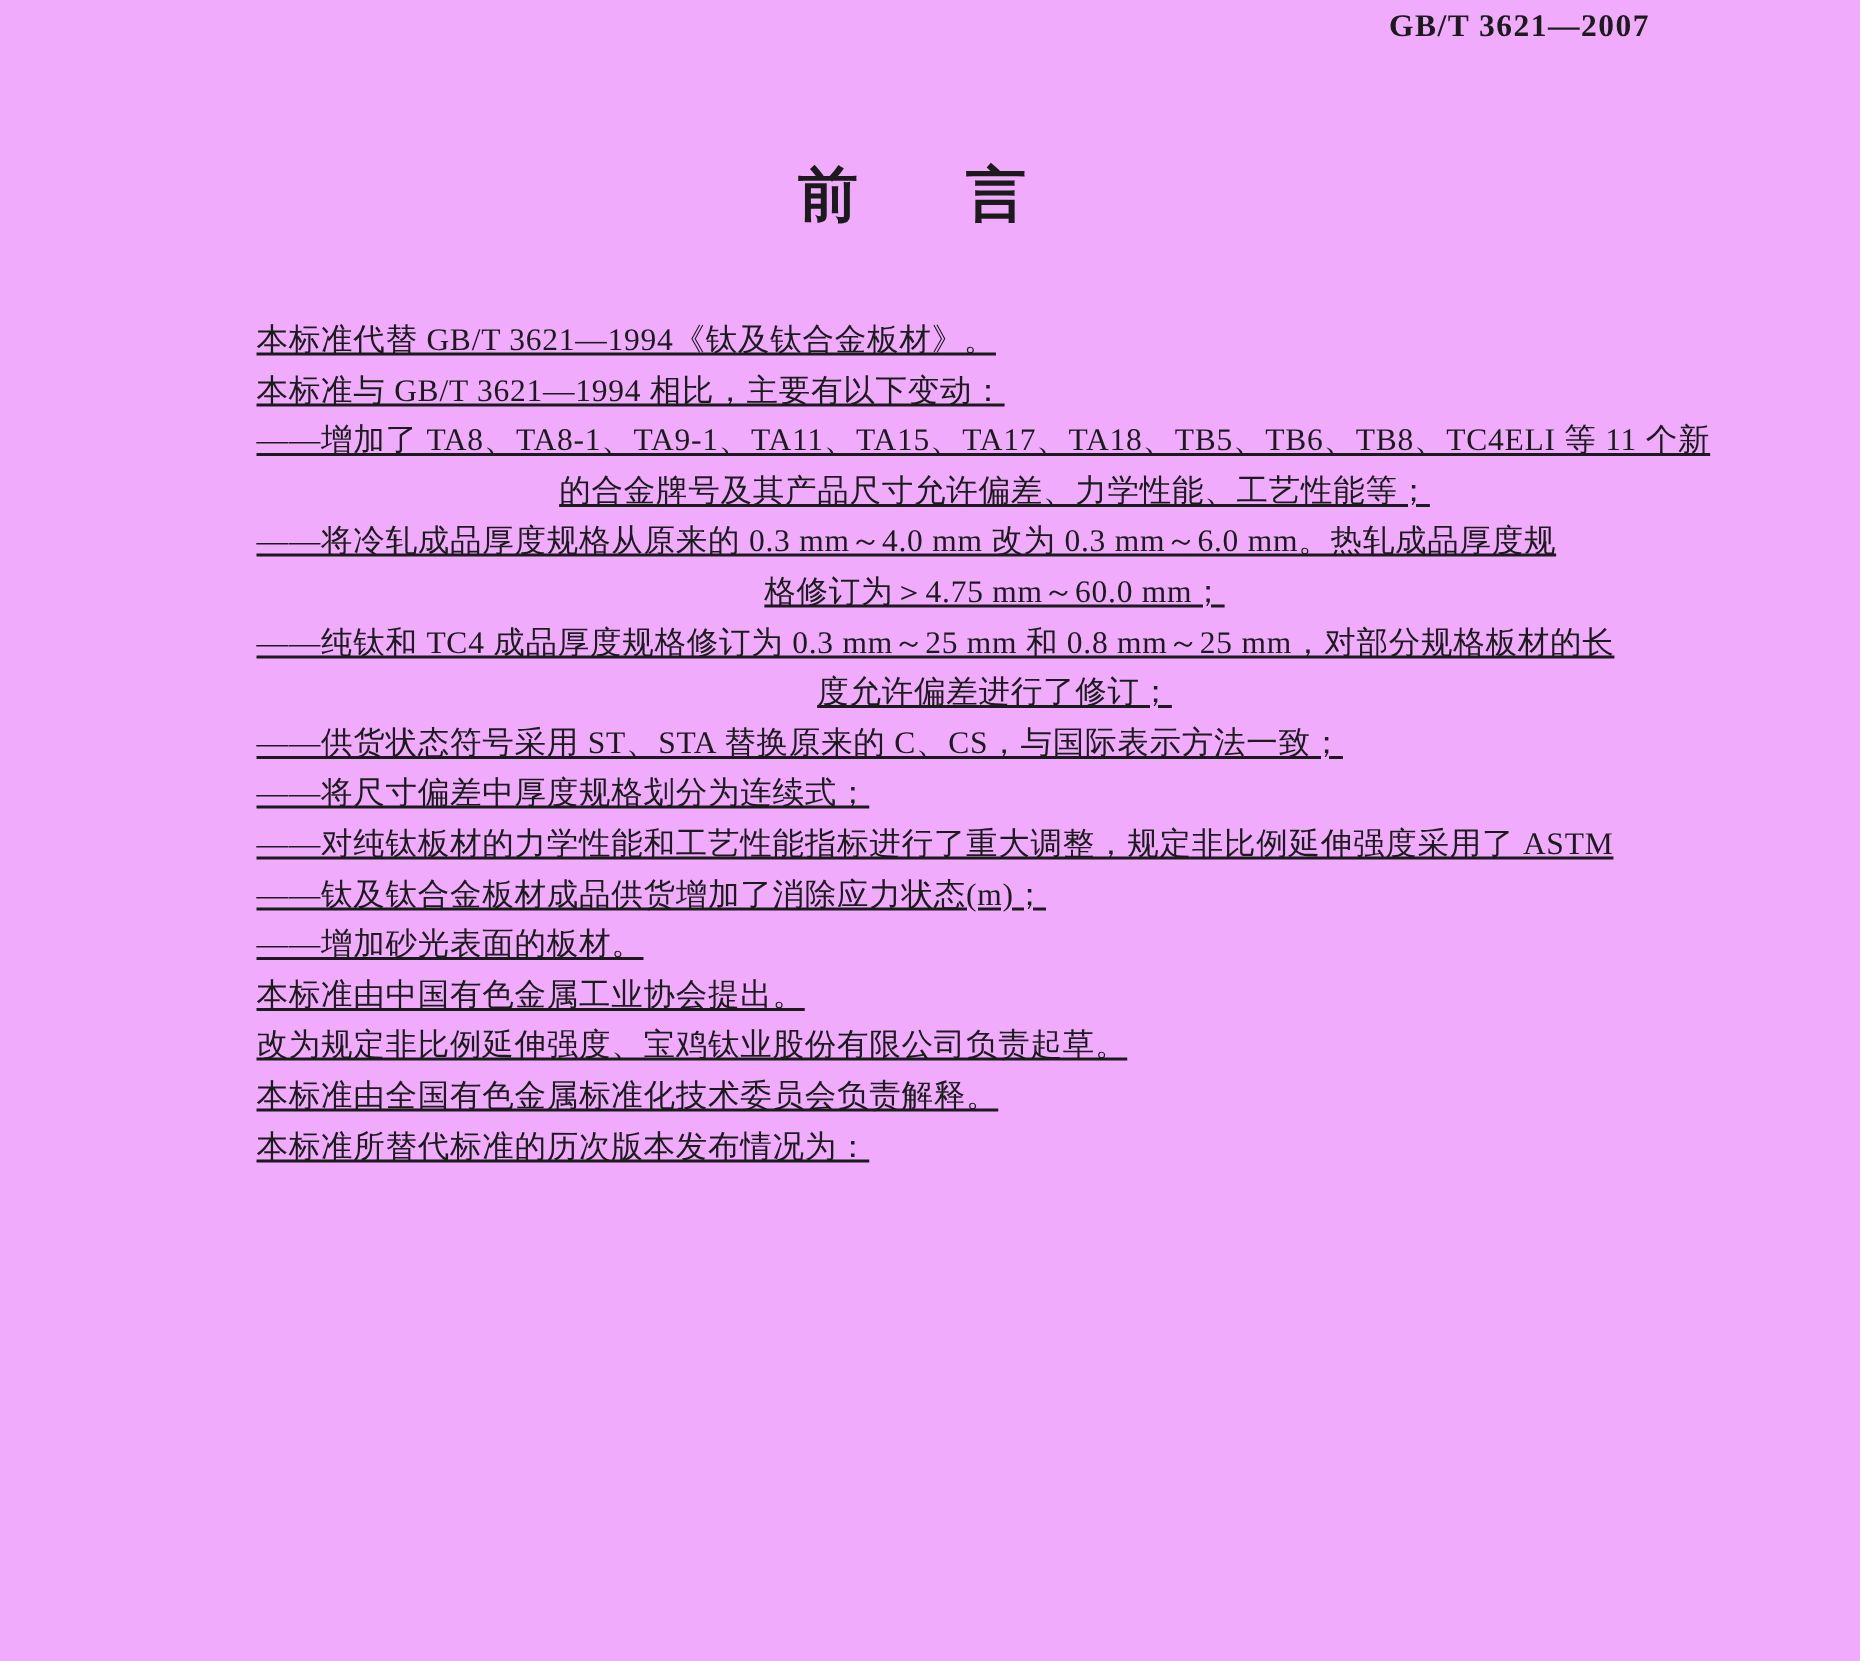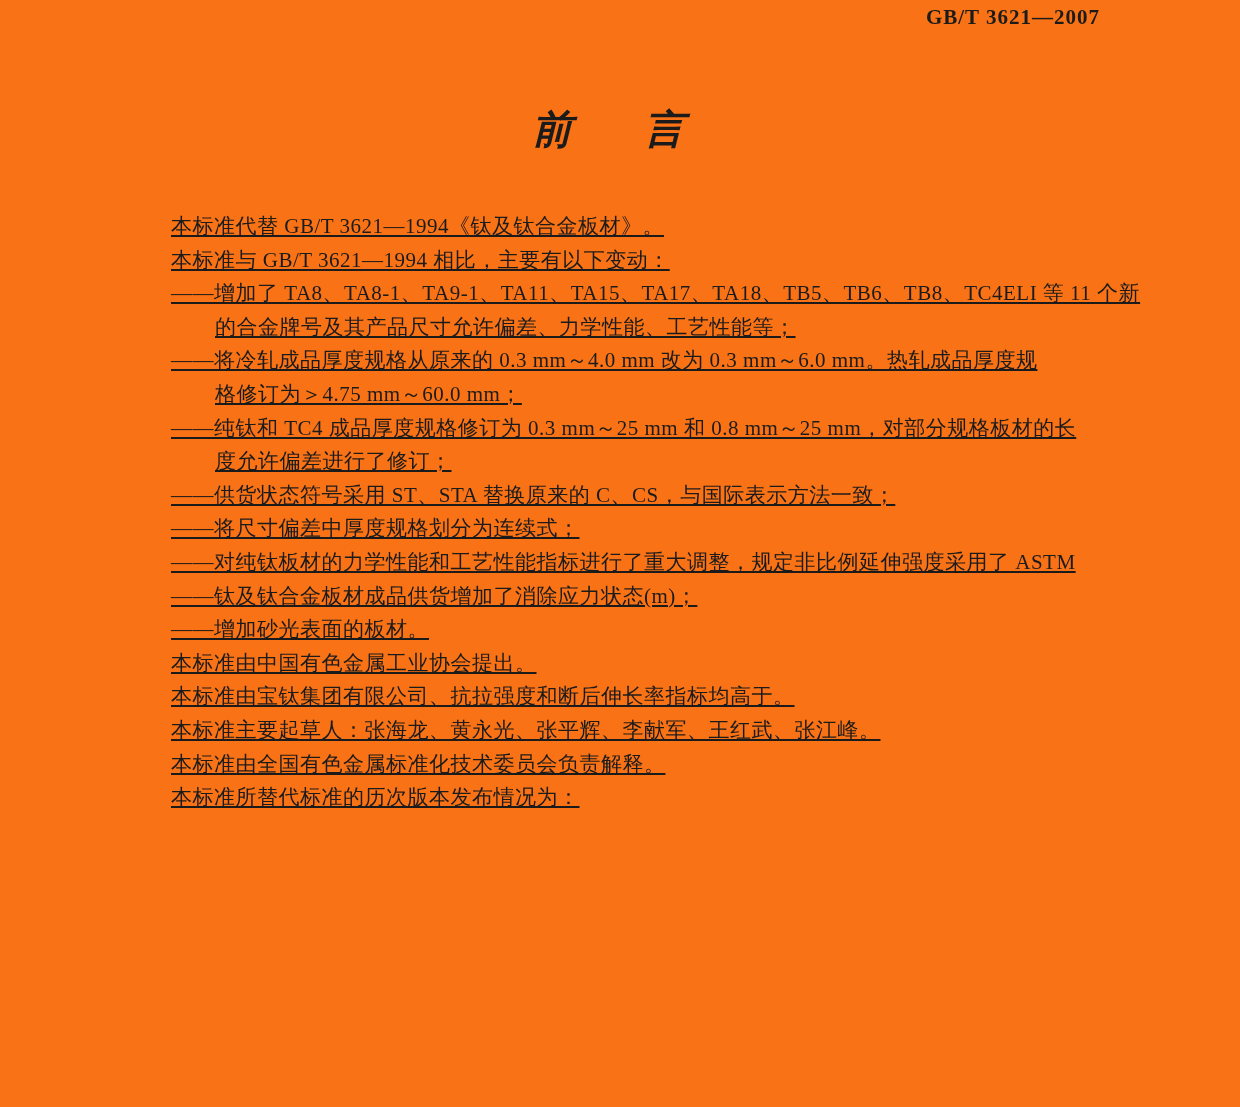--- a/index.html
+++ b/index.html
@@ -1,20 +1,20 @@
 <!DOCTYPE html>
 <html><head>
 <meta charset="utf-8">
 <style>
   html, body { margin: 0; padding: 0; background: #ffffff; }
   .page {
     position: relative;
     width: 1240px;
     height: 1107px;
-    background: #f97316;
+    background: #f0abfc;
     font-family: "Liberation Serif", "DejaVu Serif", serif;
     color: #1b1b1b;
     overflow: hidden;
   }
   .std-header {
     position: absolute;
     top: 5px;
     right: 140px;
     font-size: 21px;
     font-weight: bold;
@@ -26,37 +26,36 @@
     top: 102px;
     left: 0;
     width: 1216px;
     margin: 0;
     text-align: center;
     font-size: 40px;
     font-weight: bold;
     letter-spacing: 1.8em;
     text-indent: 1.8em;
     white-space: nowrap;
-    font-style: italic;
   }
   .foreword-body {
     position: absolute;
     left: 171px;
     top: 210px;
     width: 940px;
   }
   .line {
     height: 33.6px;
     line-height: 33.6px;
     font-size: 21px;
     letter-spacing: 0.5px;
     white-space: nowrap;
     text-decoration: underline;
   }
-  .line.cont { padding-left: 44px; }
+  .line.cont { padding-left: 44px; text-align: center; }
   .line sub {
     font-size: 12px;
     line-height: 0;
     letter-spacing: 0;
   }
   .it { font-style: italic; }
 </style>
 </head>
 <body>
 
@@ -73,18 +72,17 @@
       <div class="line dash"><span>——将冷轧成品厚度规格从原来的 0.3 mm～4.0 mm 改为 0.3 mm～6.0 mm。热轧成品厚度规</span></div>
       <div class="line cont"><span>格修订为＞4.75 mm～60.0 mm；</span></div>
       <div class="line dash"><span>——纯钛和 TC4 成品厚度规格修订为 0.3 mm～25 mm 和 0.8 mm～25 mm，对部分规格板材的长</span></div>
       <div class="line cont"><span>度允许偏差进行了修订；</span></div>
       <div class="line dash"><span>——供货状态符号采用 ST、STA 替换原来的 C、CS，与国际表示方法一致；</span></div>
       <div class="line dash"><span>——将尺寸偏差中厚度规格划分为连续式；</span></div>
       <div class="line dash"><span>——对纯钛板材的力学性能和工艺性能指标进行了重大调整，规定非比例延伸强度采用了 ASTM</span></div>
       <div class="line dash"><span>——钛及钛合金板材成品供货增加了消除应力状态(m)；</span></div>
       <div class="line dash"><span>——增加砂光表面的板材。</span></div>
       <div class="line para"><span>本标准由中国有色金属工业协会提出。</span></div>
-      <div class="line para"><span>本标准由宝钛集团有限公司、抗拉强度和断后伸长率指标均高于。</span></div>
-      <div class="line para"><span>本标准主要起草人：张海龙、黄永光、张平辉、李献军、王红武、张江峰。</span></div>
+      <div class="line para"><span>改为规定非比例延伸强度、宝鸡钛业股份有限公司负责起草。</span></div>
       <div class="line para"><span>本标准由全国有色金属标准化技术委员会负责解释。</span></div>
       <div class="line para"><span>本标准所替代标准的历次版本发布情况为：</span></div>
     </div>
 </div>
 
 </body></html>

